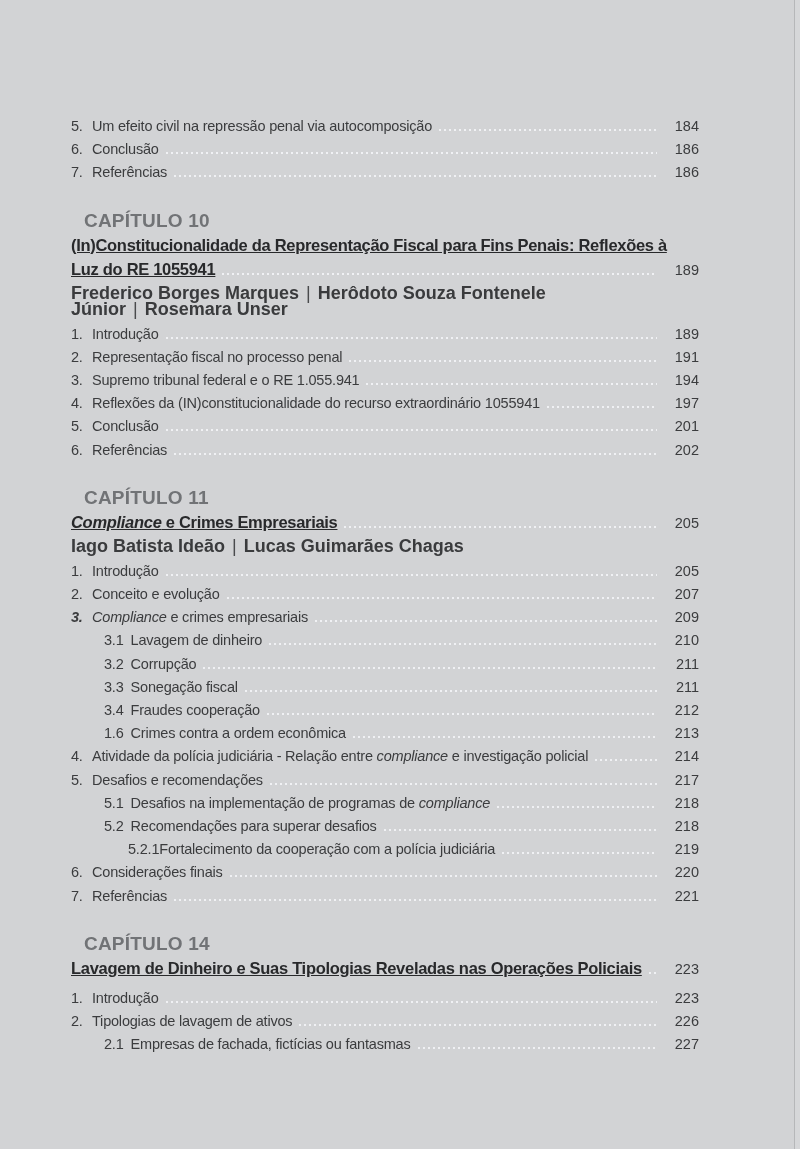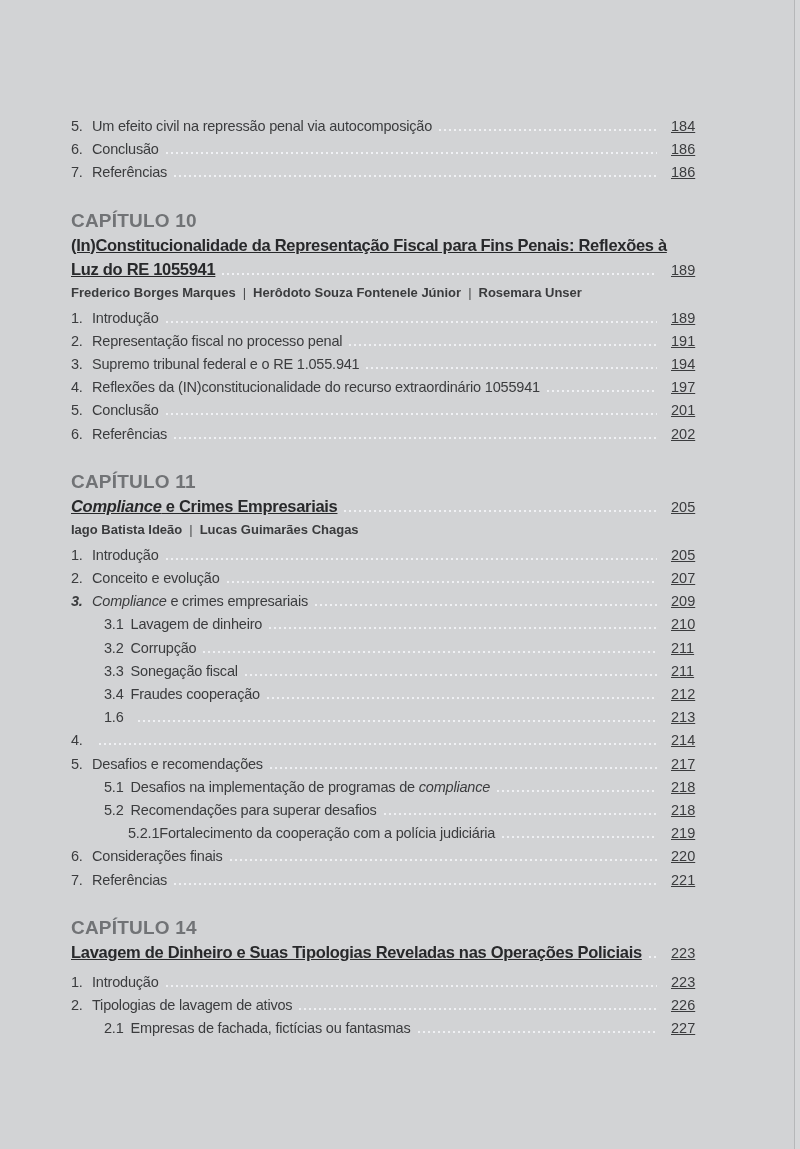--- a/index.html
+++ b/index.html
@@ -25,32 +25,32 @@
   .content {
     position: relative;
     padding: 115px 101px 0 71px; 
     color: #3b3c3e;
   }
   .section { margin-top: 24px; }
   .section.first { margin-top: 0; }
 
   .chapter-label {
     font-size: 19px; font-weight: bold; line-height: 24px;
-    color: #717376; letter-spacing: 0.2px;
+    color: #717376; letter-spacing: 0.2px; margin-left: 13px;
   }
   .title-line {
     display: flex; align-items: baseline;
     font-size: 16.5px; font-weight: bold; line-height: 24px;
     color: #28292b; letter-spacing: -0.3px;
   }
   .title-label { flex: 0 0 auto; white-space: nowrap; text-decoration: underline; }
 
   .authors {
     margin-top: 3px;
-    font-size: 13px; font-weight: bold; line-height: 16px;
+    font-size: 18px; font-weight: bold; line-height: 16px;
     color: #3a3b3d;
   }
   .author-sep { margin: 0 7px; color: #4a4b4d; font-weight: normal; }
 
   .items { margin-top: 6px; }
   .toc-row {
     display: flex; align-items: baseline;
     font-size: 14.5px; line-height: 23.2px; letter-spacing: -0.2px;
     color: #3b3c3e;
   }
@@ -63,22 +63,22 @@
   .label .it, .title-label .it { font-style: italic; }
 
   .leader {
     flex: 1 1 auto; min-width: 6px; height: 2px;
     margin: 0 14px 1px 7px;
     align-self: baseline;
     background-image: repeating-linear-gradient(
       to right, #f0f1f4 0, #f0f1f4 2px, transparent 2px, transparent 5px);
   }
   .pagenum {
-    flex: 0 0 auto; width: 28px; 
-    font-size: 14.5px; letter-spacing: 0; text-decoration: underline;
+    flex: 0 0 auto; width: 28px; text-align: right;
+    font-size: 14.5px; letter-spacing: 0;
   }
   .title-line .pagenum { font-weight: normal; font-size: 14.5px; color: #3b3c3e; }
 </style>
 </head>
 <body>
 
 <main class="page">
   <div class="page-edge-light"></div>
   <div class="page-edge"></div>
   <div class="content" id="toc-root">
@@ -200,25 +200,27 @@
             <span class="pagenum">211</span>
           </div>
           <div class="toc-row lvl2">
             <span class="num">3.4</span>
             <span class="label"><span>Fraudes cooperação</span></span>
             <span class="leader"></span>
             <span class="pagenum">212</span>
           </div>
           <div class="toc-row lvl2">
             <span class="num">1.6</span>
+            <span class="label"><span>Crimes contra a ordem econômica</span></span>
             <span class="leader"></span>
             <span class="pagenum">213</span>
           </div>
           <div class="toc-row lvl1">
             <span class="num">4.</span>
+            <span class="label"><span>Atividade da polícia judiciária - Relação entre </span><span class="it">compliance</span><span> e investigação policial</span></span>
             <span class="leader"></span>
             <span class="pagenum">214</span>
           </div>
           <div class="toc-row lvl1">
             <span class="num">5.</span>
             <span class="label"><span>Desafios e recomendações</span></span>
             <span class="leader"></span>
             <span class="pagenum">217</span>
           </div>
           <div class="toc-row lvl2">

